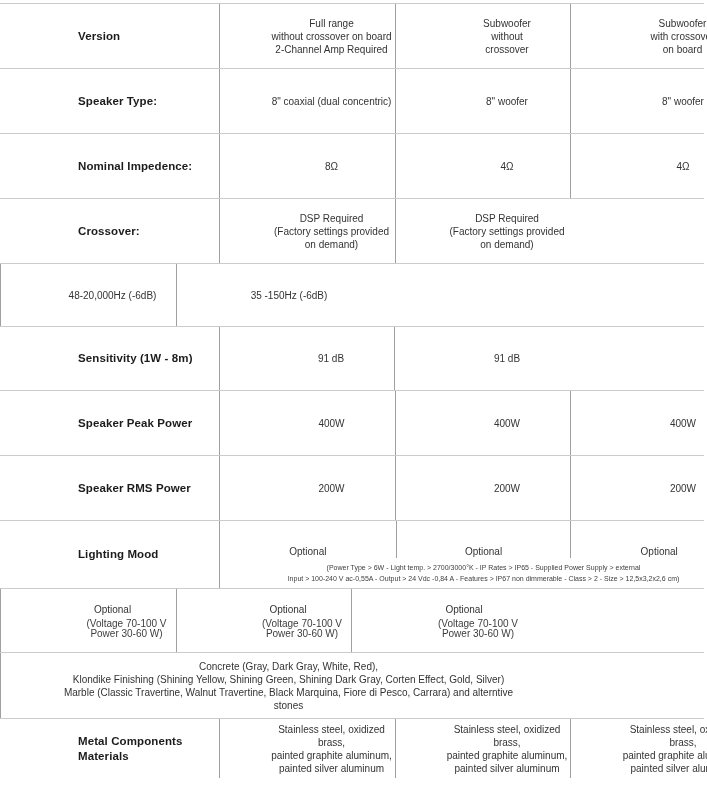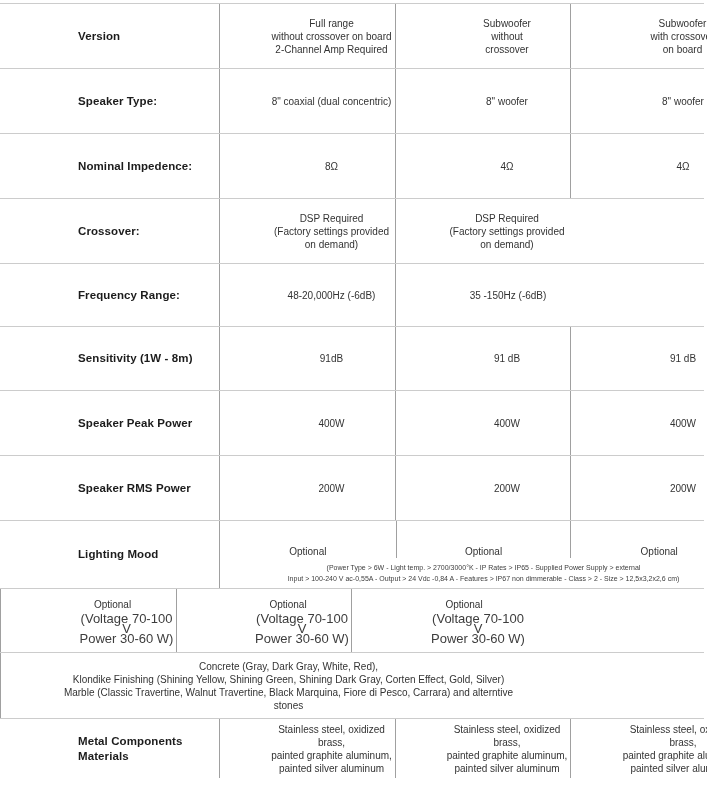--- a/index.html
+++ b/index.html
@@ -24,21 +24,21 @@
     border-left:1px solid #a0a0a0;
     display:flex;align-items:center;justify-content:center;
     text-align:center;font-size:10px;color:#333333;
     line-height:13px;white-space:pre-line;padding-left:48px;
   }
   .c1{width:176px}.c2{width:175px}.c3{width:177px}
   .row-first .c3{border-right:1px solid #a0a0a0;}
   
   .hz{flex-direction:column;justify-content:center;gap:3px;}
   .hz .main{font-size:10px;color:#333;}
-  .subnote{font-size:13px;line-height:10px;color:#3d3d3d;white-space:pre-line;margin-left:28px;}
+  .subnote{font-size:10px;line-height:10px;color:#3d3d3d;white-space:pre-line;margin-left:28px;}
   
   .lighting{
     width:528px;box-sizing:border-box;flex:none;
     border-left:1px solid #a0a0a0;
     display:flex;flex-direction:column;
   }
   .opt-row{display:flex;height:37px;flex:none;}
   .opt{
     box-sizing:border-box;display:flex;align-items:flex-end;justify-content:center;
     font-size:10px;color:#333;padding-bottom:1px;
@@ -89,28 +89,26 @@
     <div class="label-cell">Crossover:</div>
     <div class="cell c1">DSP Required
 (Factory settings provided
 on demand)</div>
     <div class="cell c2">DSP Required
 (Factory settings provided
 on demand)</div>
   </div>
 
   <div class="row h63">
-    <div class="label-cell">Frequency Range:</div>
     <div class="cell c1">48-20,000Hz (-6dB)</div>
     <div class="cell c3">35 -150Hz (-6dB)</div>
   </div>
 
   <div class="row h64">
     <div class="label-cell">Sensitivity (1W - 8m)</div>
-    <div class="cell c1">91dB</div>
     <div class="cell c2">91 dB</div>
     <div class="cell c3">91 dB</div>
   </div>
 
   <div class="row h65">
     <div class="label-cell">Speaker Peak Power</div>
     <div class="cell c1">400W</div>
     <div class="cell c2">400W</div>
     <div class="cell c3">400W</div>
   </div>

